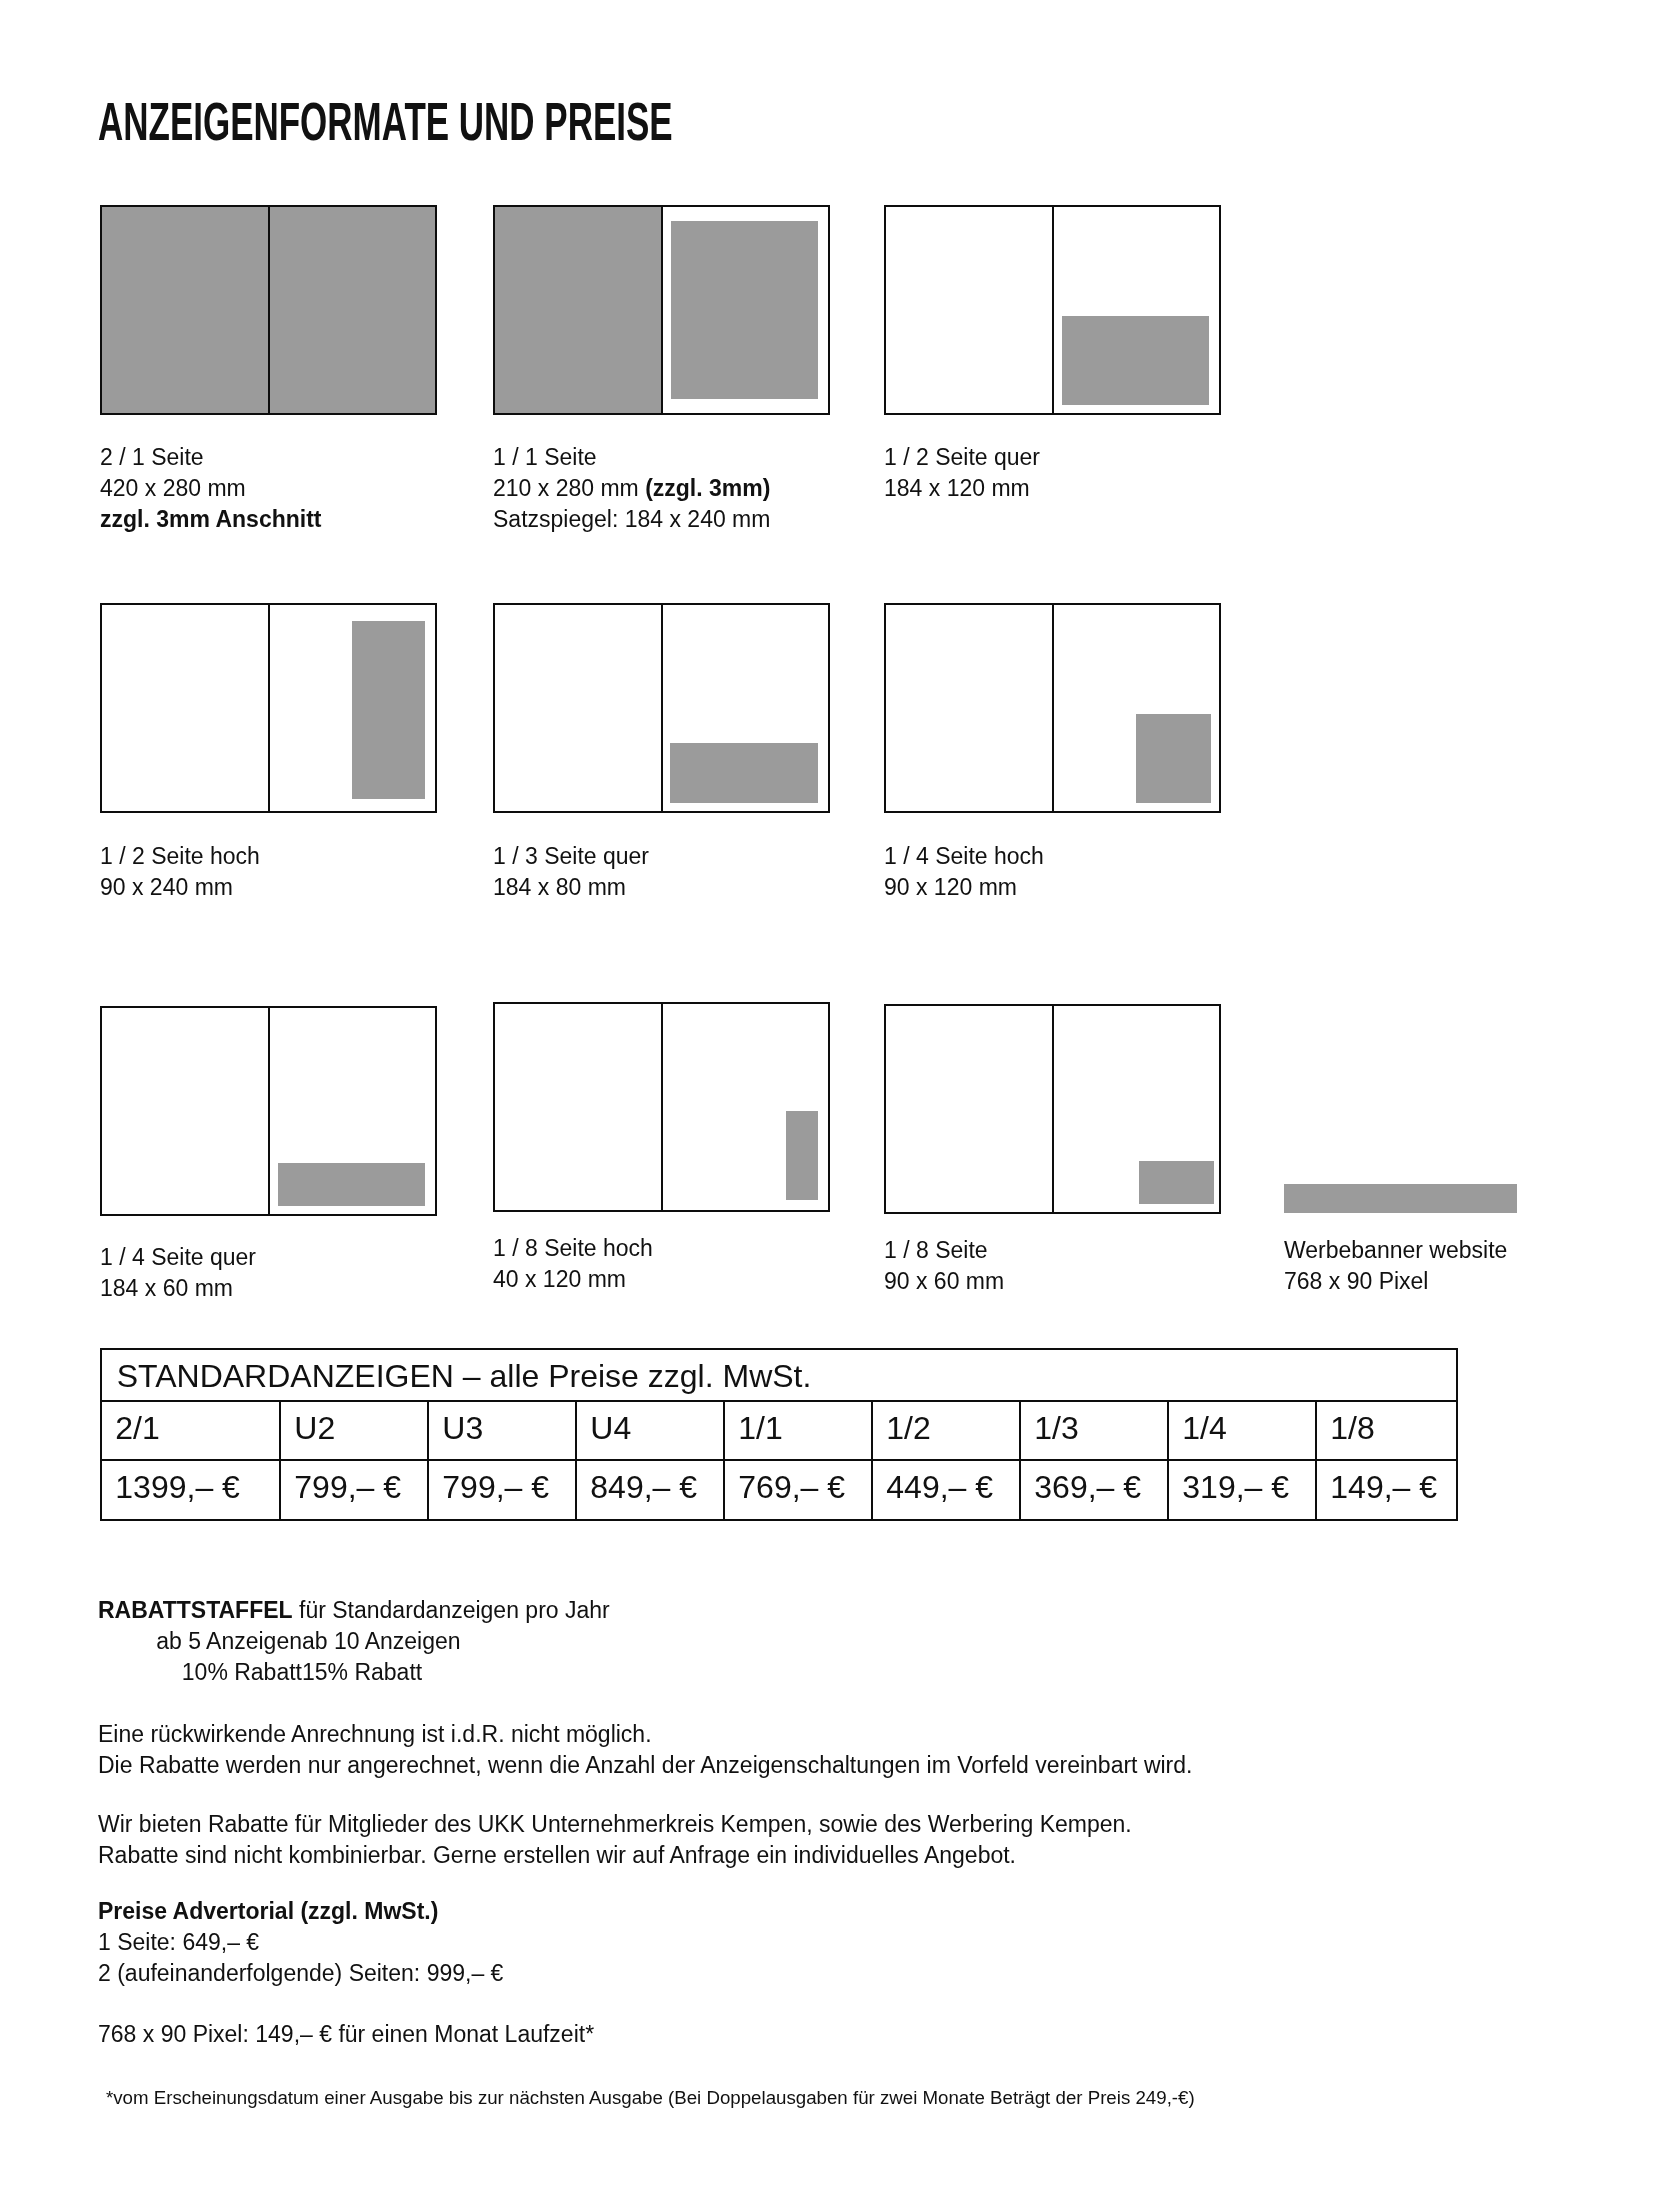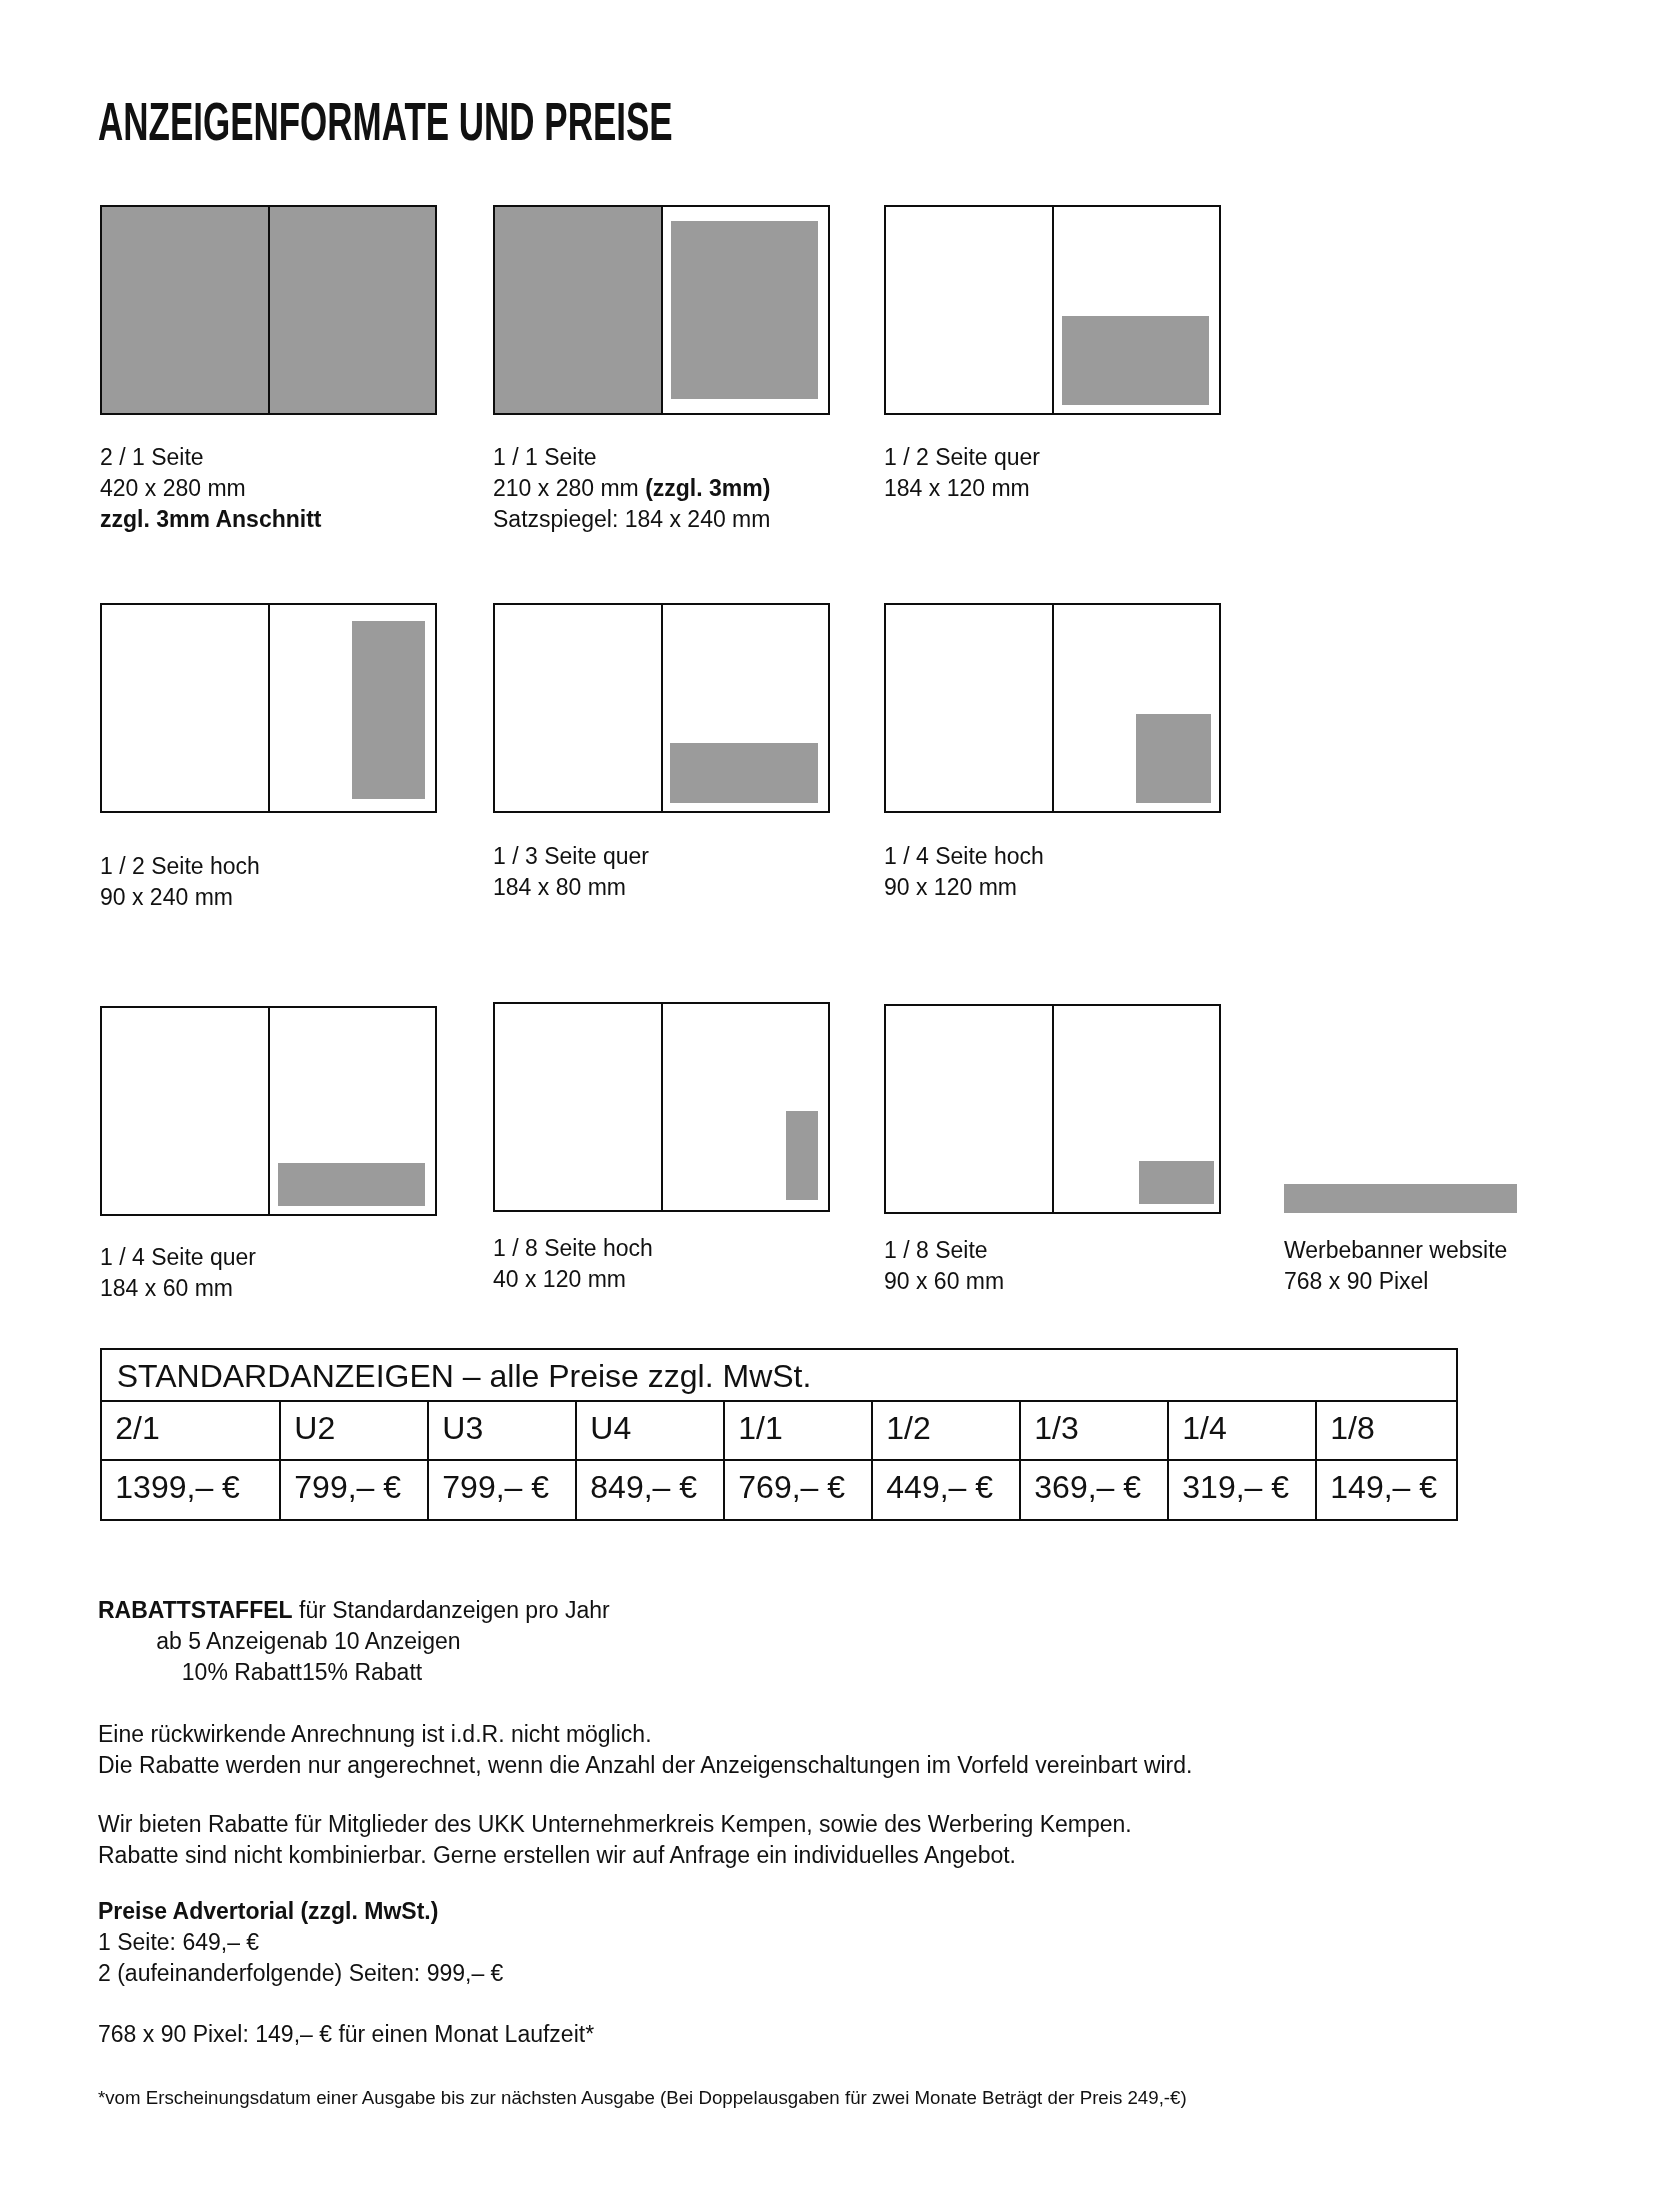--- a/index.html
+++ b/index.html
@@ -95,21 +95,21 @@
 </div>
 
 <div class="fmt" style="left:100px;top:603px;">
   <div class="spread">
     <div class="half hl"></div>
     <div class="half hr">
       <div class="ad" style="right:6%;top:8%;width:44%;height:86%;"></div>
     </div>
     <div class="mid"></div>
   </div>
-  <div class="cap" style="top:248px;">
+  <div class="cap" style="top:238px;">
     <div>1 / 2 Seite hoch</div>
     <div>90 x 240 mm</div>
   </div>
 </div>
 
 <div class="fmt" style="left:493px;top:603px;">
   <div class="spread">
     <div class="half hl"></div>
     <div class="half hr">
       <div class="ad" style="left:5%;bottom:4%;width:89%;height:29%;"></div>
@@ -231,14 +231,14 @@
 <div class="tblock lh47" style="top:1896px;">
   <div class="b">Preise Advertorial (zzgl. MwSt.)</div>
   <div>1 Seite: 649,– €</div>
   <div>2 (aufeinanderfolgende) Seiten: 999,– €</div>
 </div>
 
 <div class="tblock lh47" style="top:2019px;">
   <div>768 x 90 Pixel: 149,– € für einen Monat Laufzeit*</div>
 </div>
 
-<div class="footnote" style="top:2085px;">*vom Erscheinungsdatum einer Ausgabe bis zur nächsten Ausgabe (Bei Doppelausgaben für zwei Monate Beträgt der Preis 249,-€)</div>
+<div class="footnote" style="top:2085px;margin-left:8px;">*vom Erscheinungsdatum einer Ausgabe bis zur nächsten Ausgabe (Bei Doppelausgaben für zwei Monate Beträgt der Preis 249,-€)</div>
 
 
 </body></html>

